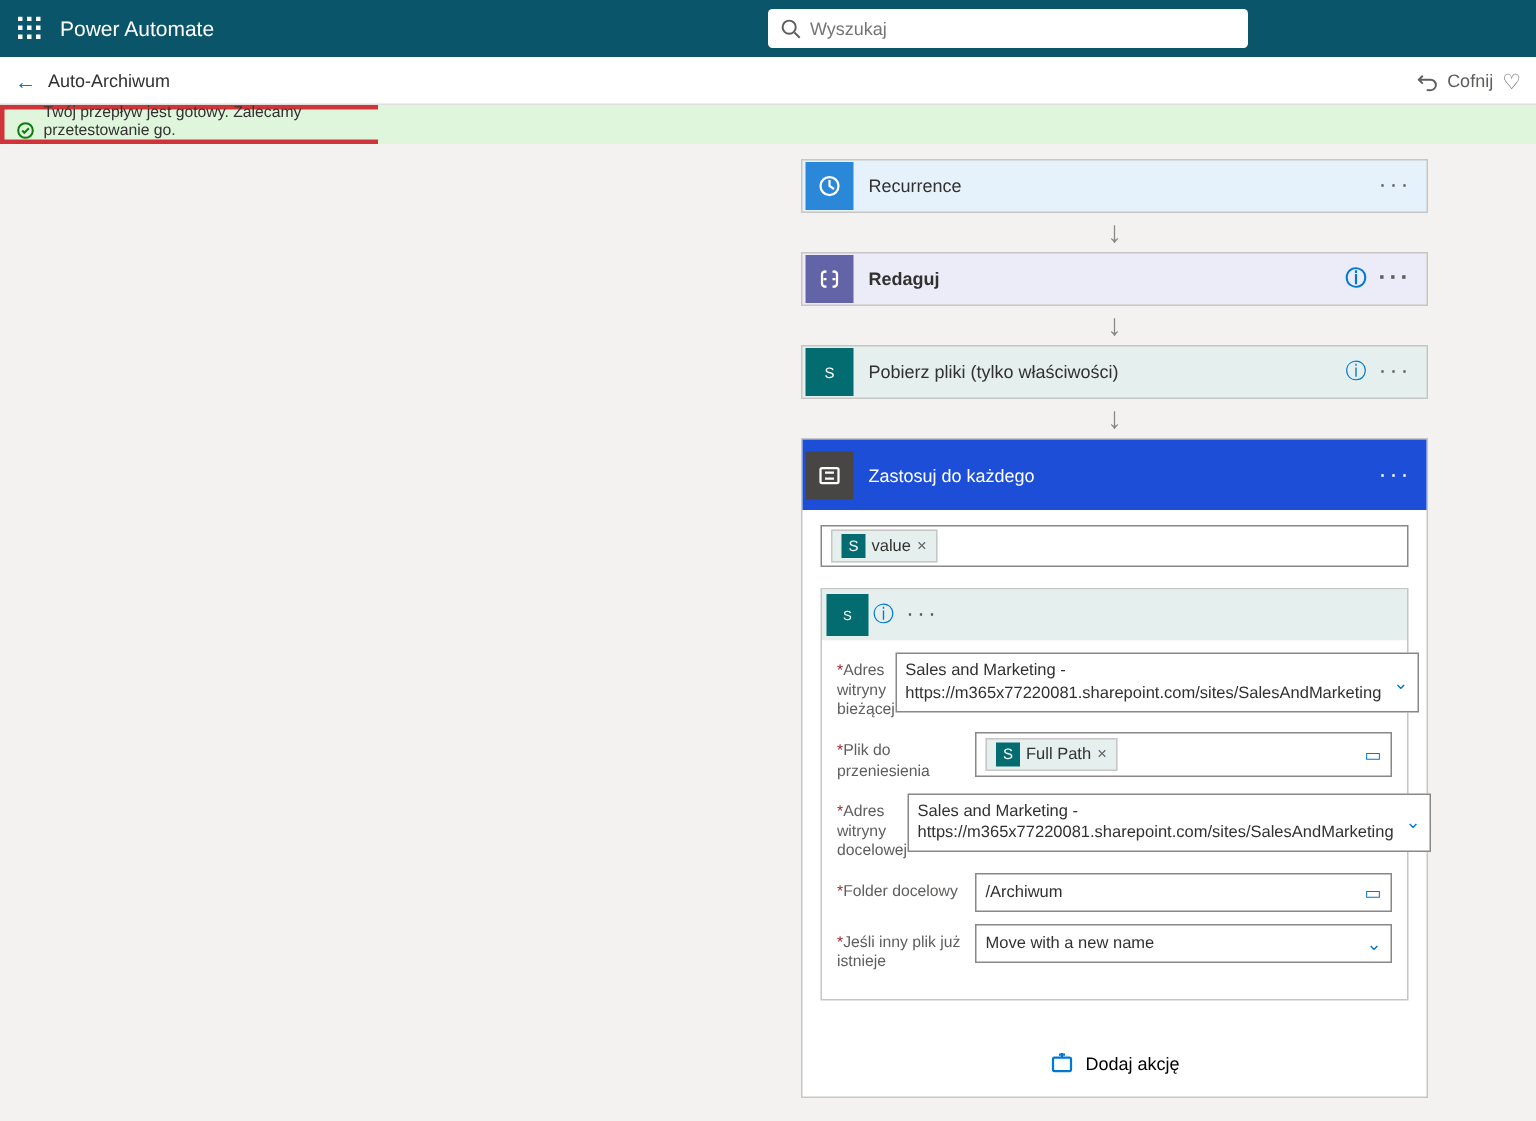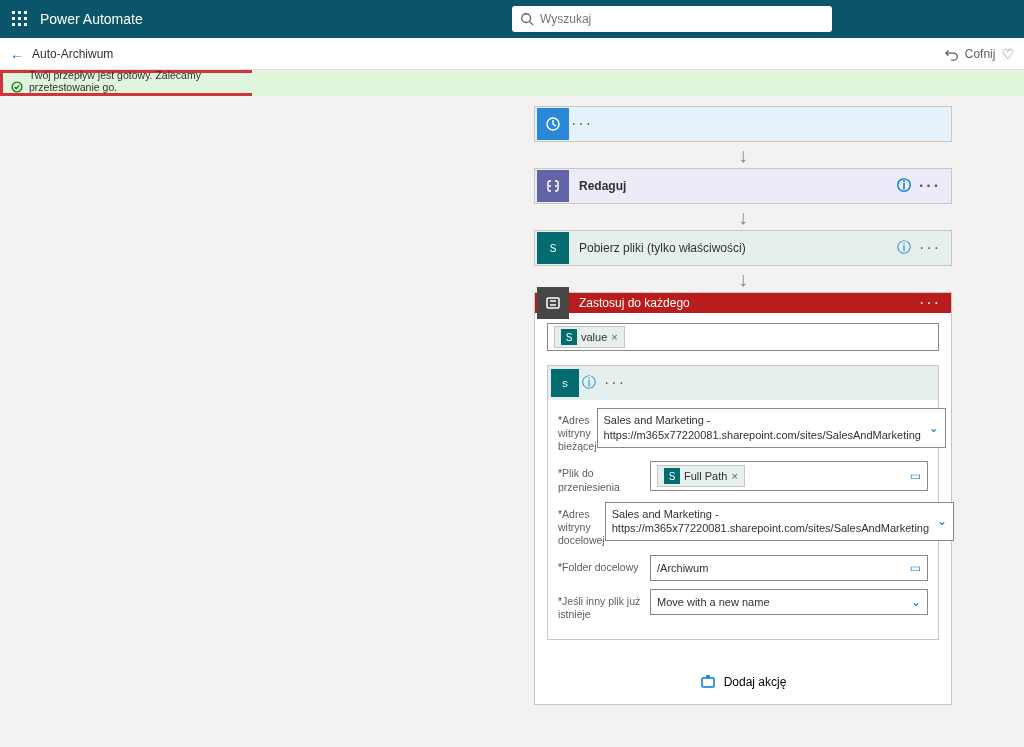--- a/index.html
+++ b/index.html
@@ -39,21 +39,21 @@
 
   .card-title { flex: 1; font-size: 12px; padding-left: 8px; }
   .card-actions { display: flex; align-items: center; gap: 8px; padding-right: 10px; color: #605e5c; }
   .help-q { color: #0078d4; font-size: 14px; }
   .dots { font-size: 16px; letter-spacing: 2px; cursor: pointer; }
 
   .arrow-down { text-align: center; font-size: 20px; color: #8a8886; line-height: 22px; padding: 2px 0; }
 
   
   .loop { border: 1px solid #c8c6c4; background: #fff; padding-bottom: 14px; }
-  .loop-head { background: #b91c1c; color: #fff; height: 20px; display: flex; align-items: center; }
+  .loop-head { background: #1d4ed8; color: #fff; height: 47px; display: flex; align-items: center; }
   .loop-head .icon-sq { background: #484644; }
   .loop-head .card-title { color: #fff; }
   .loop-head .dots { color: #fff; }
   .loop-body { padding: 10px 12px 0 12px; }
   .sublabel { font-size: 11px; color: #605e5c; margin-bottom: 4px; }
   .req { color: #a4262c; }
   .pill-row { border: 1px solid #8a8886; height: 28px; display: flex; align-items: center; padding: 2px 6px; gap: 6px; background: #fff; }
   .token { background: #e5f0ee; border: 1px solid #c8c6c4; height: 22px; display: flex; align-items: center; gap: 4px; padding: 0 6px; font-size: 11px; }
   .token .tk-ic { width: 16px; height: 16px; background: #036c70; color: #fff; display: flex; align-items: center; justify-content: center; font-size: 10px; }
   .token .x { color: #605e5c; cursor: pointer; }
@@ -138,20 +138,21 @@
   <div class="flow-col">
 
     <div class="card ic-blue-soft">
       <div class="card-head">
         <div class="icon-sq ic-blue">
           <svg width="16" height="16" viewBox="0 0 16 16" fill="none" stroke="#fff" stroke-width="1.5">
               <circle cx="8" cy="8" r="6"></circle>
               <path d="M8 4 v4 l3 2"></path>
             </svg>
         </div>
+        <span class="card-title">Recurrence</span>
         <div class="card-actions">
           <span class="dots">···</span>
         </div>
       </div>
     </div>
     <div class="arrow-down">↓</div>
 
     <div class="card ic-purple-soft">
       <div class="card-head">
         <div class="icon-sq ic-purple">

